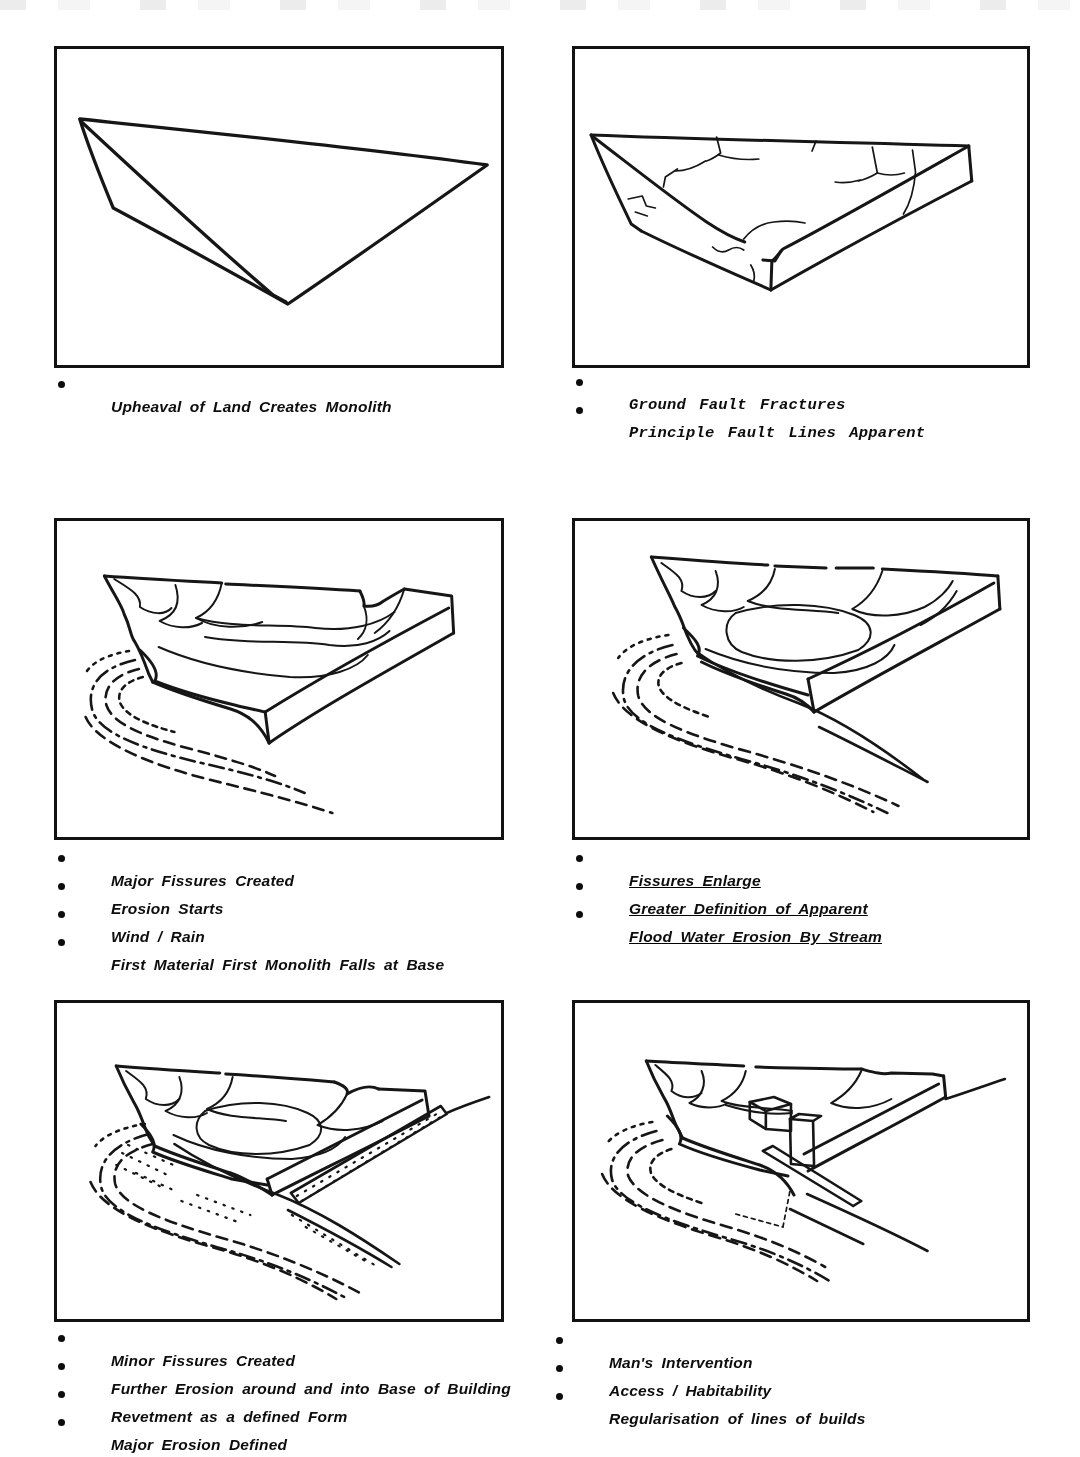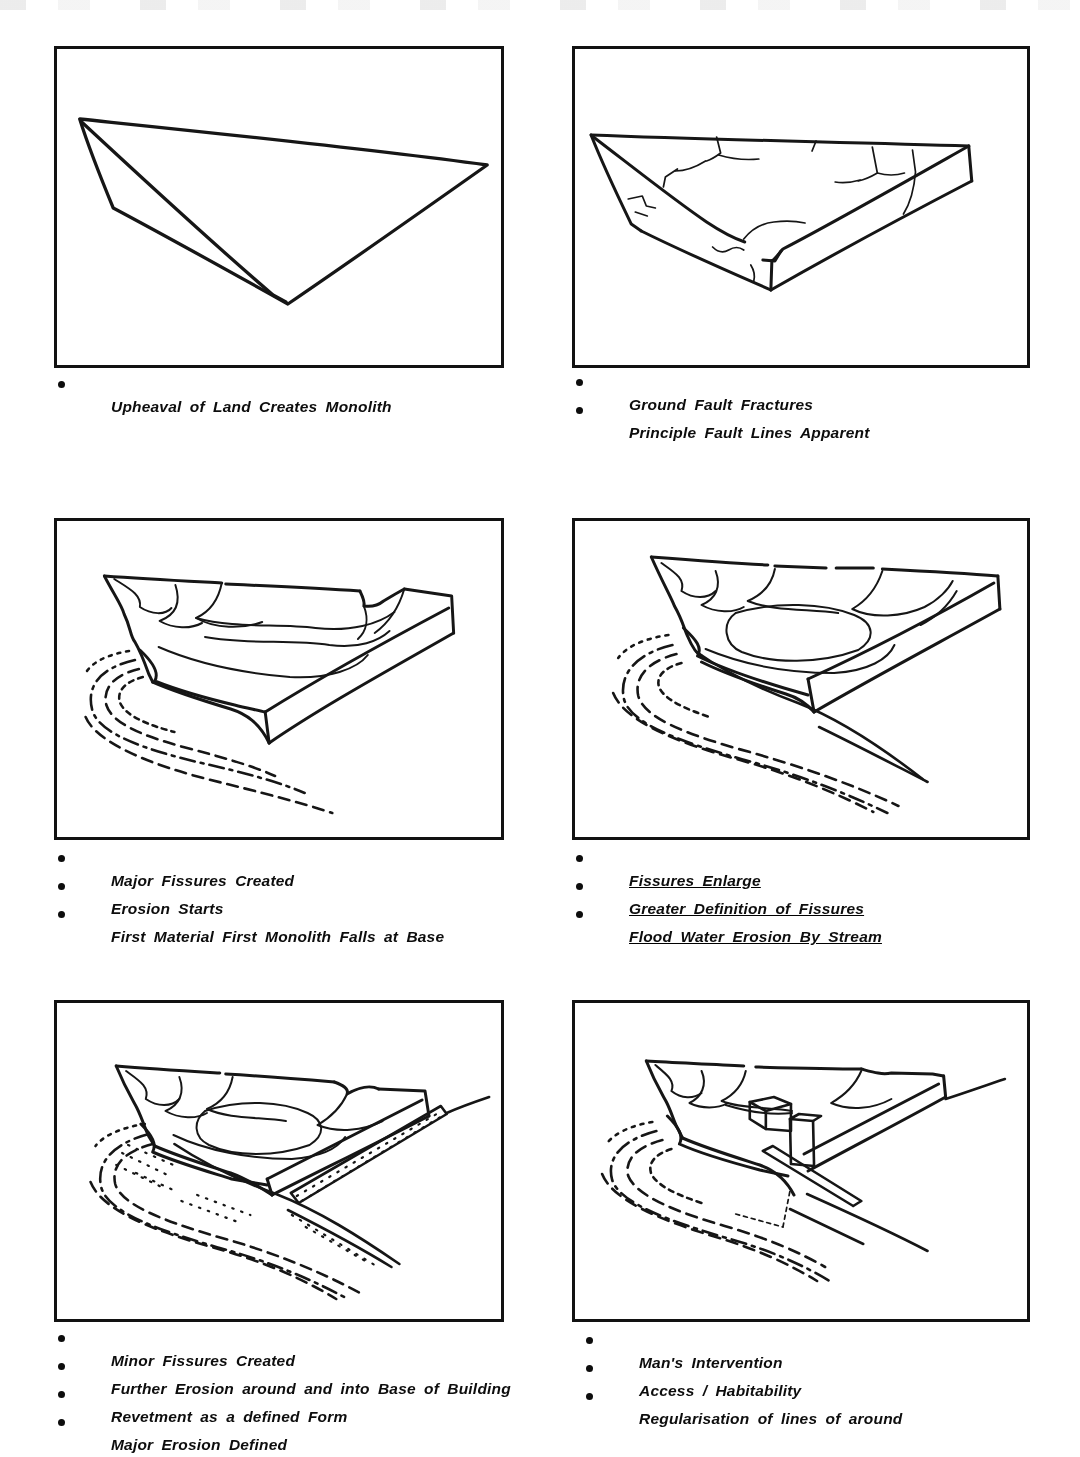--- a/index.html
+++ b/index.html
@@ -26,25 +26,25 @@
   .panel svg{display:block;width:100%;height:100%;}
   .p1{left:54px;top:46px;width:450px;height:322px;}
   .p2{left:572px;top:46px;width:458px;height:322px;}
   .p3{left:54px;top:518px;width:450px;height:322px;}
   .p4{left:572px;top:518px;width:458px;height:322px;}
   .p5{left:54px;top:1000px;width:450px;height:322px;}
   .p6{left:572px;top:1000px;width:458px;height:322px;}
 
   .captions{position:absolute;width:480px;}
   .c1{left:54px;top:371px;}
-  .c2{left:572px;top:369px;}
+  .c2{left:572px;top:369px;font-family:Liberation Mono, monospace;}
   .c3{left:54px;top:845px;}
   .c4{left:572px;top:845px;text-decoration:underline;}
   .c5{left:54px;top:1325px;}
-  .c6{left:582px;top:1327px;}
+  .c6{left:552px;top:1327px;}
   .cap-row{
     position:relative;
     height:28px;
     display:flex;align-items:center;
   }
   .bullet{
     position:absolute;left:4px;top:50%;
     width:7px;height:7px;margin-top:-4px;
     border-radius:50%;
     background:#0d0d0d;
@@ -301,32 +301,36 @@
     <div class="cap-row">
       <span class="bullet"></span>
       <span class="cap-text">Major Fissures Created</span>
     </div>
     <div class="cap-row">
       <span class="bullet"></span>
       <span class="cap-text">Erosion Starts</span>
     </div>
     <div class="cap-row">
       <span class="bullet"></span>
+      <span class="cap-text">Wind / Rain</span>
+    </div>
+    <div class="cap-row">
+      <span class="bullet"></span>
       <span class="cap-text">First Material First Monolith Falls at Base</span>
     </div>
   </div>
 
   <div class="captions c4">
     <div class="cap-row">
       <span class="bullet"></span>
       <span class="cap-text">Fissures  Enlarge</span>
     </div>
     <div class="cap-row">
       <span class="bullet"></span>
-      <span class="cap-text">Greater Definition of Fissures</span>
+      <span class="cap-text">Greater Definition of Apparent</span>
     </div>
     <div class="cap-row">
       <span class="bullet"></span>
       <span class="cap-text">Flood Water Erosion By Stream</span>
     </div>
   </div>
 
   <div class="captions c5">
     <div class="cap-row">
       <span class="bullet"></span>
@@ -350,16 +354,16 @@
     <div class="cap-row">
       <span class="bullet"></span>
       <span class="cap-text">Man's Intervention</span>
     </div>
     <div class="cap-row">
       <span class="bullet"></span>
       <span class="cap-text">Access / Habitability</span>
     </div>
     <div class="cap-row">
       <span class="bullet"></span>
-      <span class="cap-text">Regularisation of lines of around</span>
+      <span class="cap-text">Regularisation of lines of builds</span>
     </div>
   </div>
 </div>
 
 </body></html>

